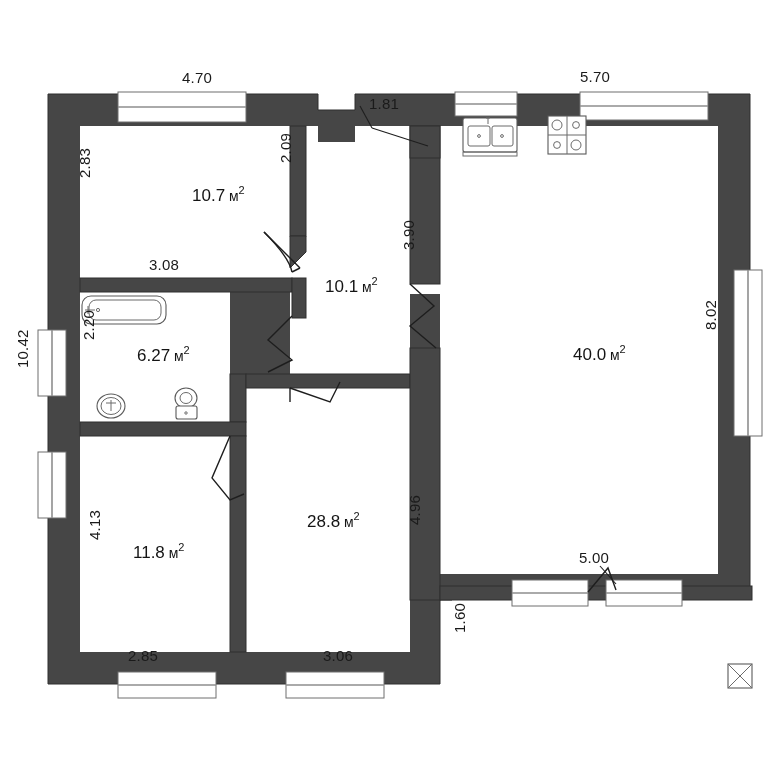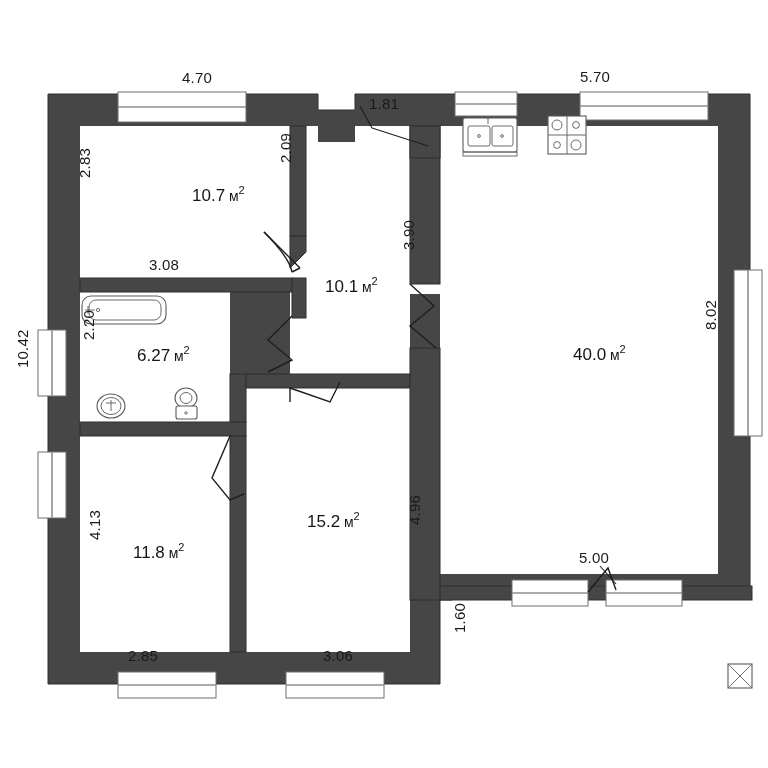--- a/index.html
+++ b/index.html
@@ -290,21 +290,21 @@
 
   <div class="area-label" style="left:573px; top:314px;margin-top:29px;">
     <span>40.0</span><span class="unit">&nbsp;</span><span class="unit">м</span><span class="sup">2</span>
   </div>
 
   <div class="area-label" style="left:133px; top:541px;">
     <span>11.8</span><span class="unit">&nbsp;</span><span class="unit">м</span><span class="sup">2</span>
   </div>
 
   <div class="area-label" style="left:307px; top:510px;">
-    <span>15.2</span><span class="unit">&nbsp;</span><span class="unit">м</span><span class="sup">2</span>
+    <span>28.8</span><span class="unit">&nbsp;</span><span class="unit">м</span><span class="sup">2</span>
   </div>
 
   <div class="dim-label" style="left:182px; top:69px;">4.70</div>
   <div class="dim-label" style="left:580px; top:68px;text-align:right;">5.70</div>
   <div class="dim-label" style="left:353px; top:95px;margin-left:16px;">1.81</div>
 
   <div class="dim-label vert" style="left:76px;  top:178px;">2.83</div>
   <div class="dim-label vert" style="left:277px; top:163px;">2.09</div>
   <div class="dim-label" style="left:149px; top:256px;">3.08</div>
 

